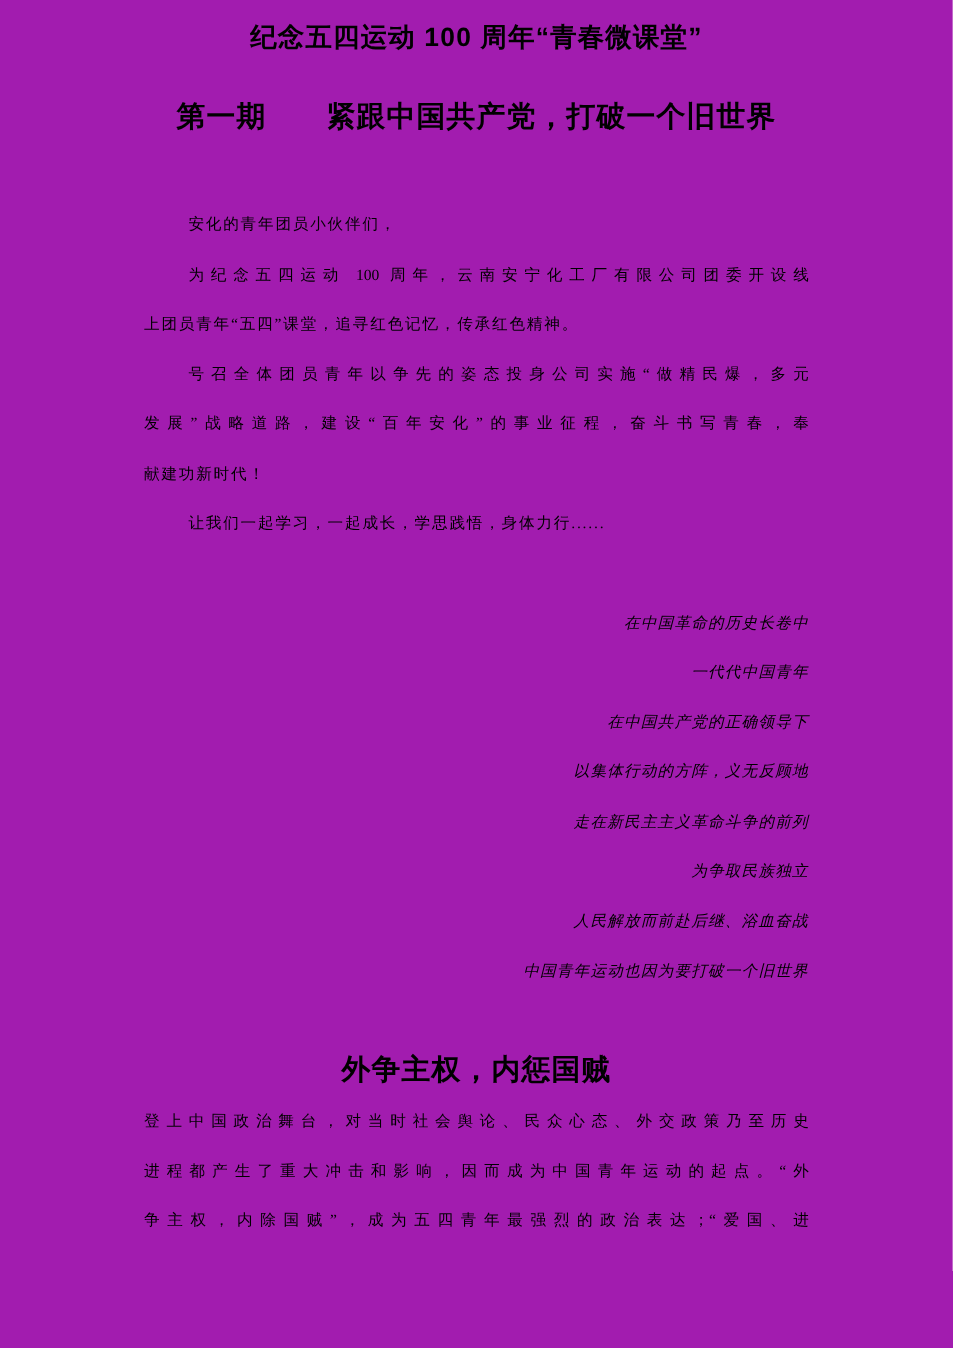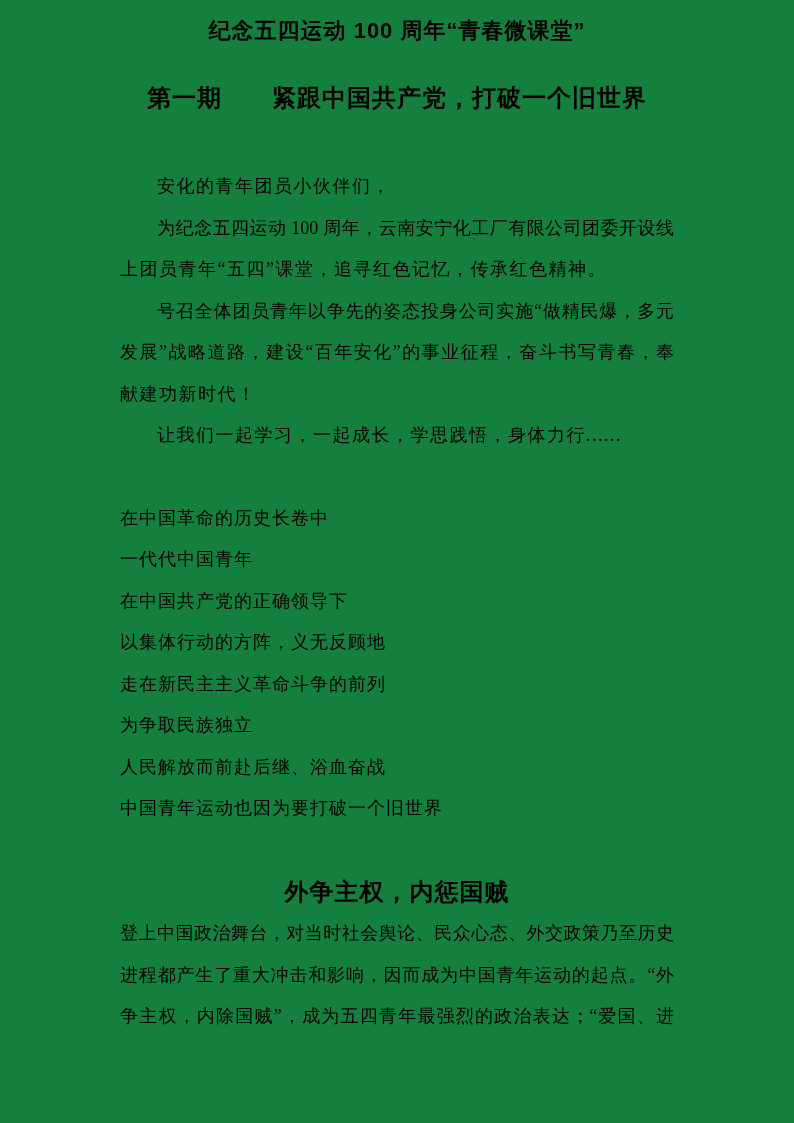--- a/index.html
+++ b/index.html
@@ -7,21 +7,21 @@
   body {
     width: 794px;
     height: 1123px;
     font-family: "Liberation Serif", "DejaVu Serif", serif;
     color: #000000;
     overflow: hidden;
   }
   .page {
     width: 794px;
     height: 1123px;
-    background: #15803d;
+    background: #a21caf;
     padding: 16px 120px 0 120px;
     overflow: hidden;
   }
   .doc-title {
     font-family: "Liberation Sans", "DejaVu Sans", sans-serif;
     font-weight: bold;
     font-size: 22px;
     line-height: 30px;
     text-align: center;
     letter-spacing: 1px;
@@ -32,37 +32,38 @@
     font-family: "Liberation Sans", "DejaVu Sans", sans-serif;
     font-weight: bold;
     font-size: 24px;
     line-height: 32px;
     text-align: center;
     letter-spacing: 1px;
     white-space: nowrap;
   }
   .body-block { margin-top: 52px; }
   .line {
-    font-size: 18px;
+    font-size: 13px;
     line-height: 41.5px;
     height: 41.5px;
   }
   .line.justify {
     text-align: justify;
     text-align-last: justify;
   }
   .line.left {
     text-align: left;
     letter-spacing: 1.5px;
   }
   .line.indent { text-indent: 37px; }
   .poem { margin-top: 41px; }
   .poem .line {
-    text-align: left;
+    text-align: right;
     letter-spacing: 1px;
+    font-style: italic;
   }
   .section-heading {
     margin-top: 42px;
     font-size: 24px;
     font-weight: bold;
     line-height: 41.5px;
     height: 41.5px;
     text-align: center;
     letter-spacing: 1px;
   }

